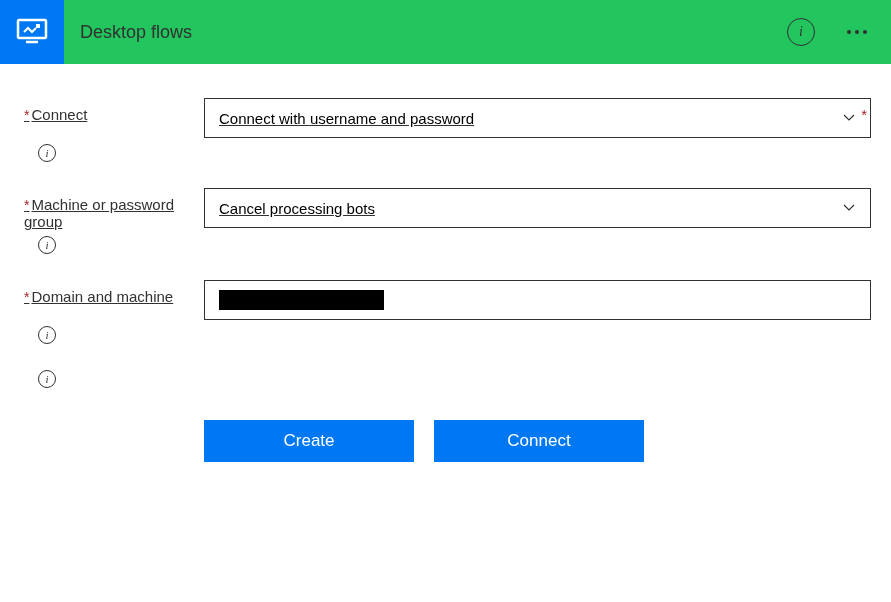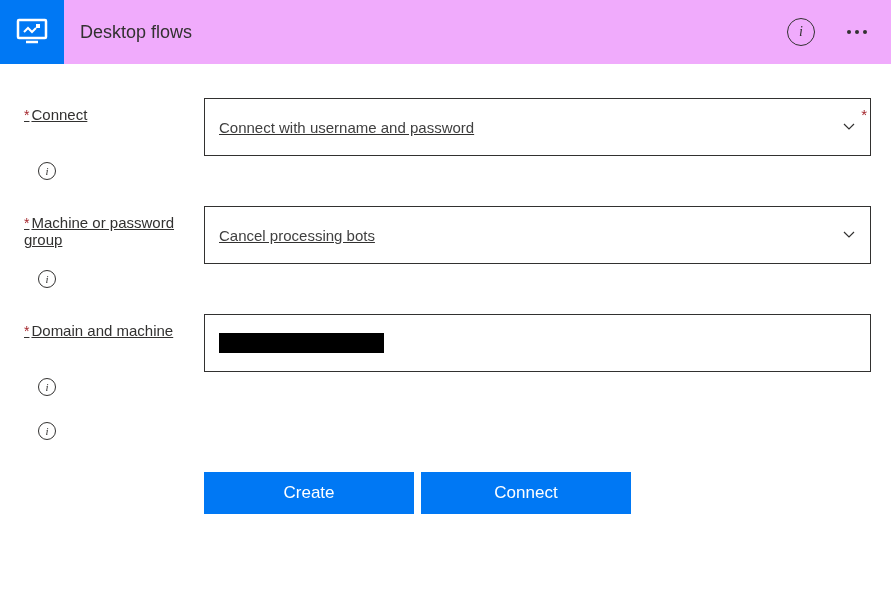--- a/index.html
+++ b/index.html
@@ -6,21 +6,21 @@
     body {
       font-family: 'Segoe UI', Tahoma, sans-serif;
       font-size: 14px;
       color: #323130;
       background: #fff;
       width: 891px;
       height: 602px;
       overflow: hidden;
     }
     .header {
-      background: #f0abfc;
+      background: #22c55e;
       height: 64px;
       display: flex;
       align-items: center;
       padding-right: 16px;
     }
     .icon-tile {
       width: 64px;
       height: 64px;
       background: #0078f4;
       display: flex;
@@ -87,28 +87,28 @@
     }
     .trailing-req {
       color: #a4262c;
       position: absolute;
       right: 4px;
       top: 8px;
       font-size: 15px;
     }
     .select-box, .text-box {
       width: 100%;
-      height: 58px;
+      height: 40px;
       border: 1px solid #323130;
       background: #fff;
       display: flex;
       align-items: center;
       padding: 7px 14px;
       font-size: 15px;
-      color: #404040;
+      color: #000000;
       cursor: pointer;
       position: relative;
     }
     .select-box .chev {
       margin-left: auto;
     }
     .text-box { cursor: text; }
     .redacted {
       background: #000;
       height: 20px;
@@ -125,21 +125,21 @@
       display: inline-flex;
       align-items: center;
       justify-content: center;
       font-family: Georgia, serif;
       font-style: italic;
       font-size: 11px;
       cursor: pointer;
     }
     .actions {
       display: flex;
-      gap: 7px;
+      gap: 20px;
       margin-left: 180px;
       margin-top: 32px;
       align-items: flex-end;
     }
     .btn {
       width: 210px;
       height: 42px;
       background: #0078f4;
       color: #fff;
       border: none;

